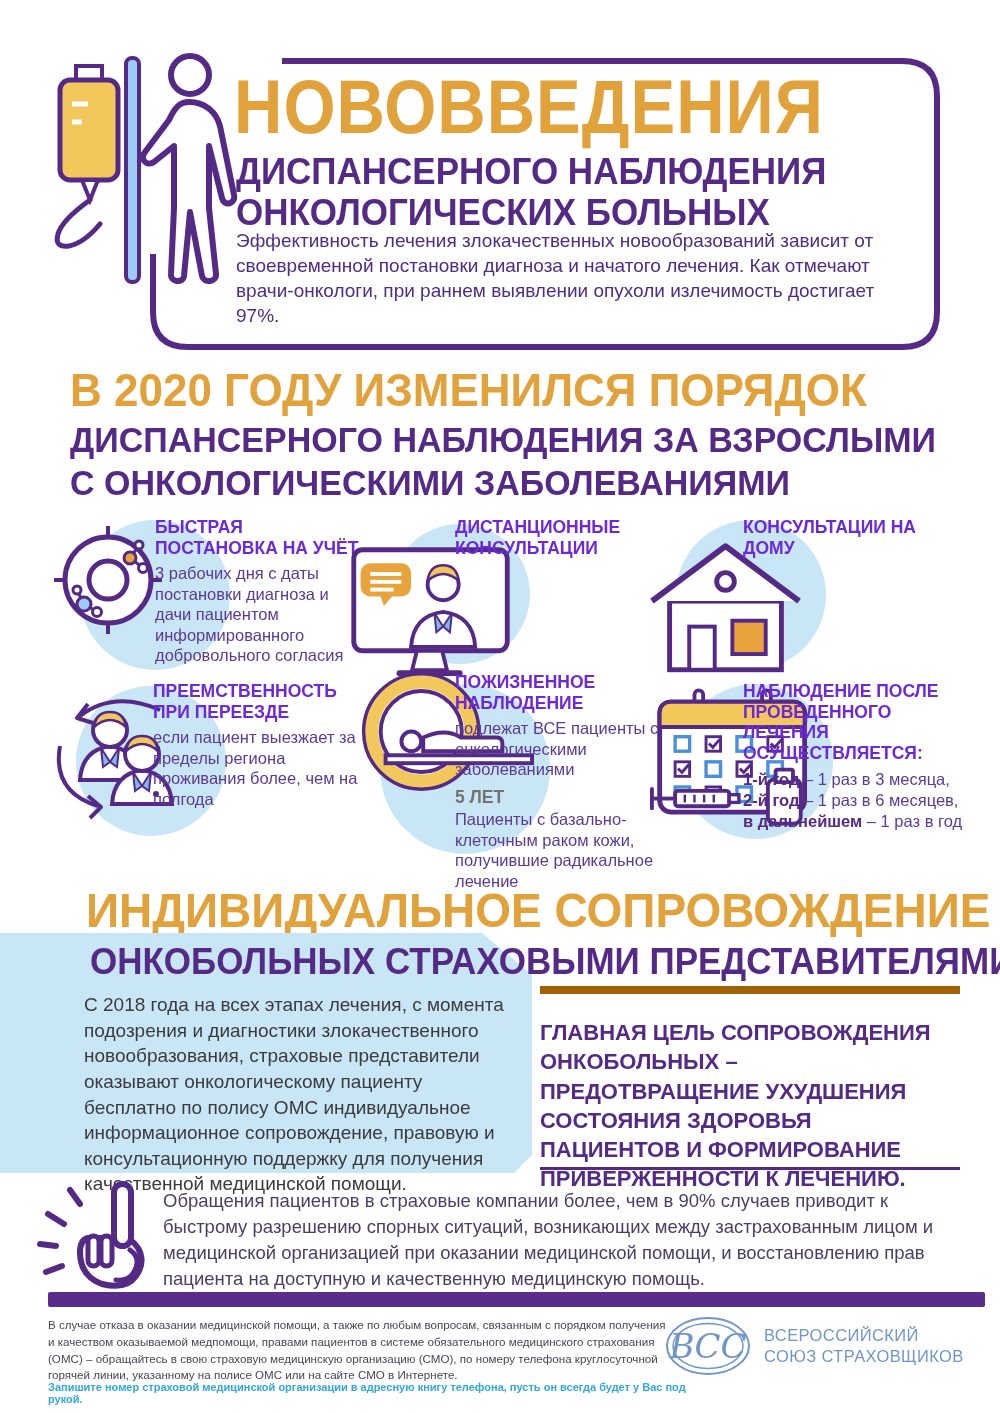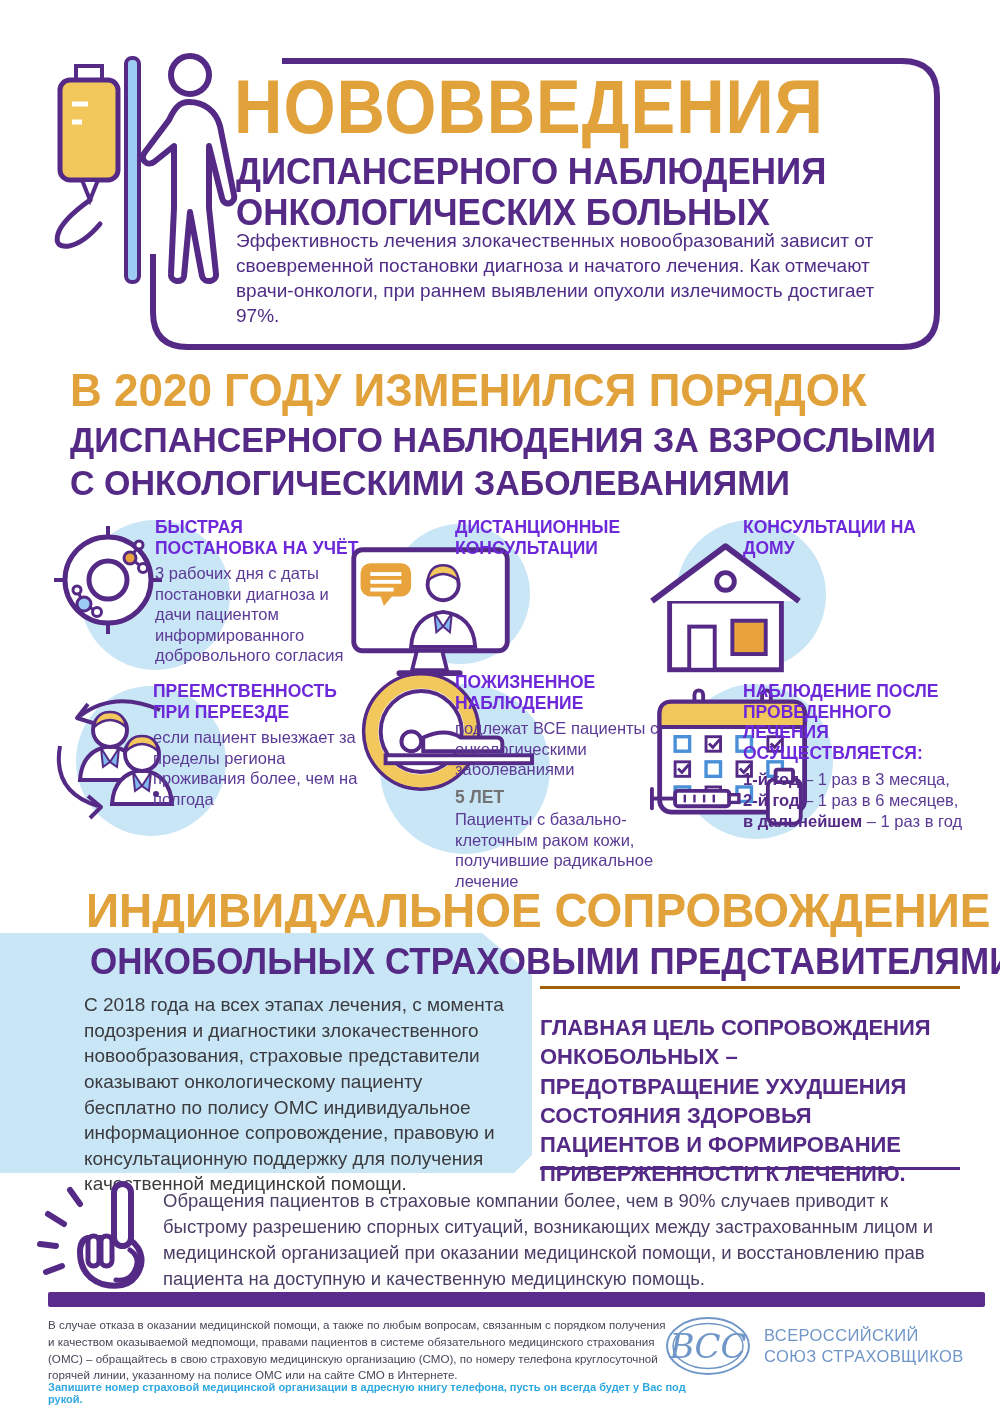--- a/index.html
+++ b/index.html
@@ -34,21 +34,21 @@
   .f5{left:350px;top:664px;width:306px;height:215px;text-decoration:underline;}
   .f6{left:648px;top:676px;width:318px;height:200px;}
   
   .s3-title{left:86px;top:882px;font-size:46px;font-weight:bold;color:#E2A23B;
             transform:scaleY(1.05);transform-origin:left top;white-space:nowrap;}
   .s3-blue{left:0;top:933px;width:532px;height:240px;background:#C9E6F6;
            clip-path:polygon(0 0,calc(100% - 50px) 0,100% 42px,100% calc(100% - 18px),calc(100% - 18px) 100%,0 100%);}
   .s3-sub{left:90px;top:940px;font-size:35px;font-weight:bold;color:#542A86;
           transform:scaleY(1.05);transform-origin:left top;white-space:nowrap;}
   .s3-para{left:84px;top:992px;width:424px;font-size:19px;color:#3B3B3F;line-height:1.35;}
-  .goal-box{left:540px;top:986px;width:420px;height:184px;border-top:3px solid #a16207;border-bottom:3px solid #542A86;box-sizing:border-box;}
+  .goal-box{left:540px;top:986px;width:420px;height:184px;border-top:8px solid #a16207;border-bottom:3px solid #542A86;box-sizing:border-box;}
   .goal-text{padding-top:24px;font-size:22px;font-weight:bold;color:#542A86;line-height:1.33;width:402px;}
   
   .fist-para{left:163px;top:1188px;width:808px;font-size:18.5px;color:#4B3E66;line-height:1.4;}
   .bar{left:48px;top:1292px;width:937px;height:15px;background:#5A2D8C;border-radius:2px;}
   
   .ftr-para{left:48px;top:1317px;width:620px;font-size:11.6px;color:#4A4458;line-height:1.45;}
   .ftr-note{left:48px;top:1381px;width:660px;font-size:11px;font-weight:bold;color:#2FA8DF;}
   .logo{left:664px;top:1315px;display:flex;align-items:center;}
   .logo-text{margin-left:12px;font-size:16.5px;color:#7096C8;line-height:1.3;letter-spacing:0.4px;}
 </style>

